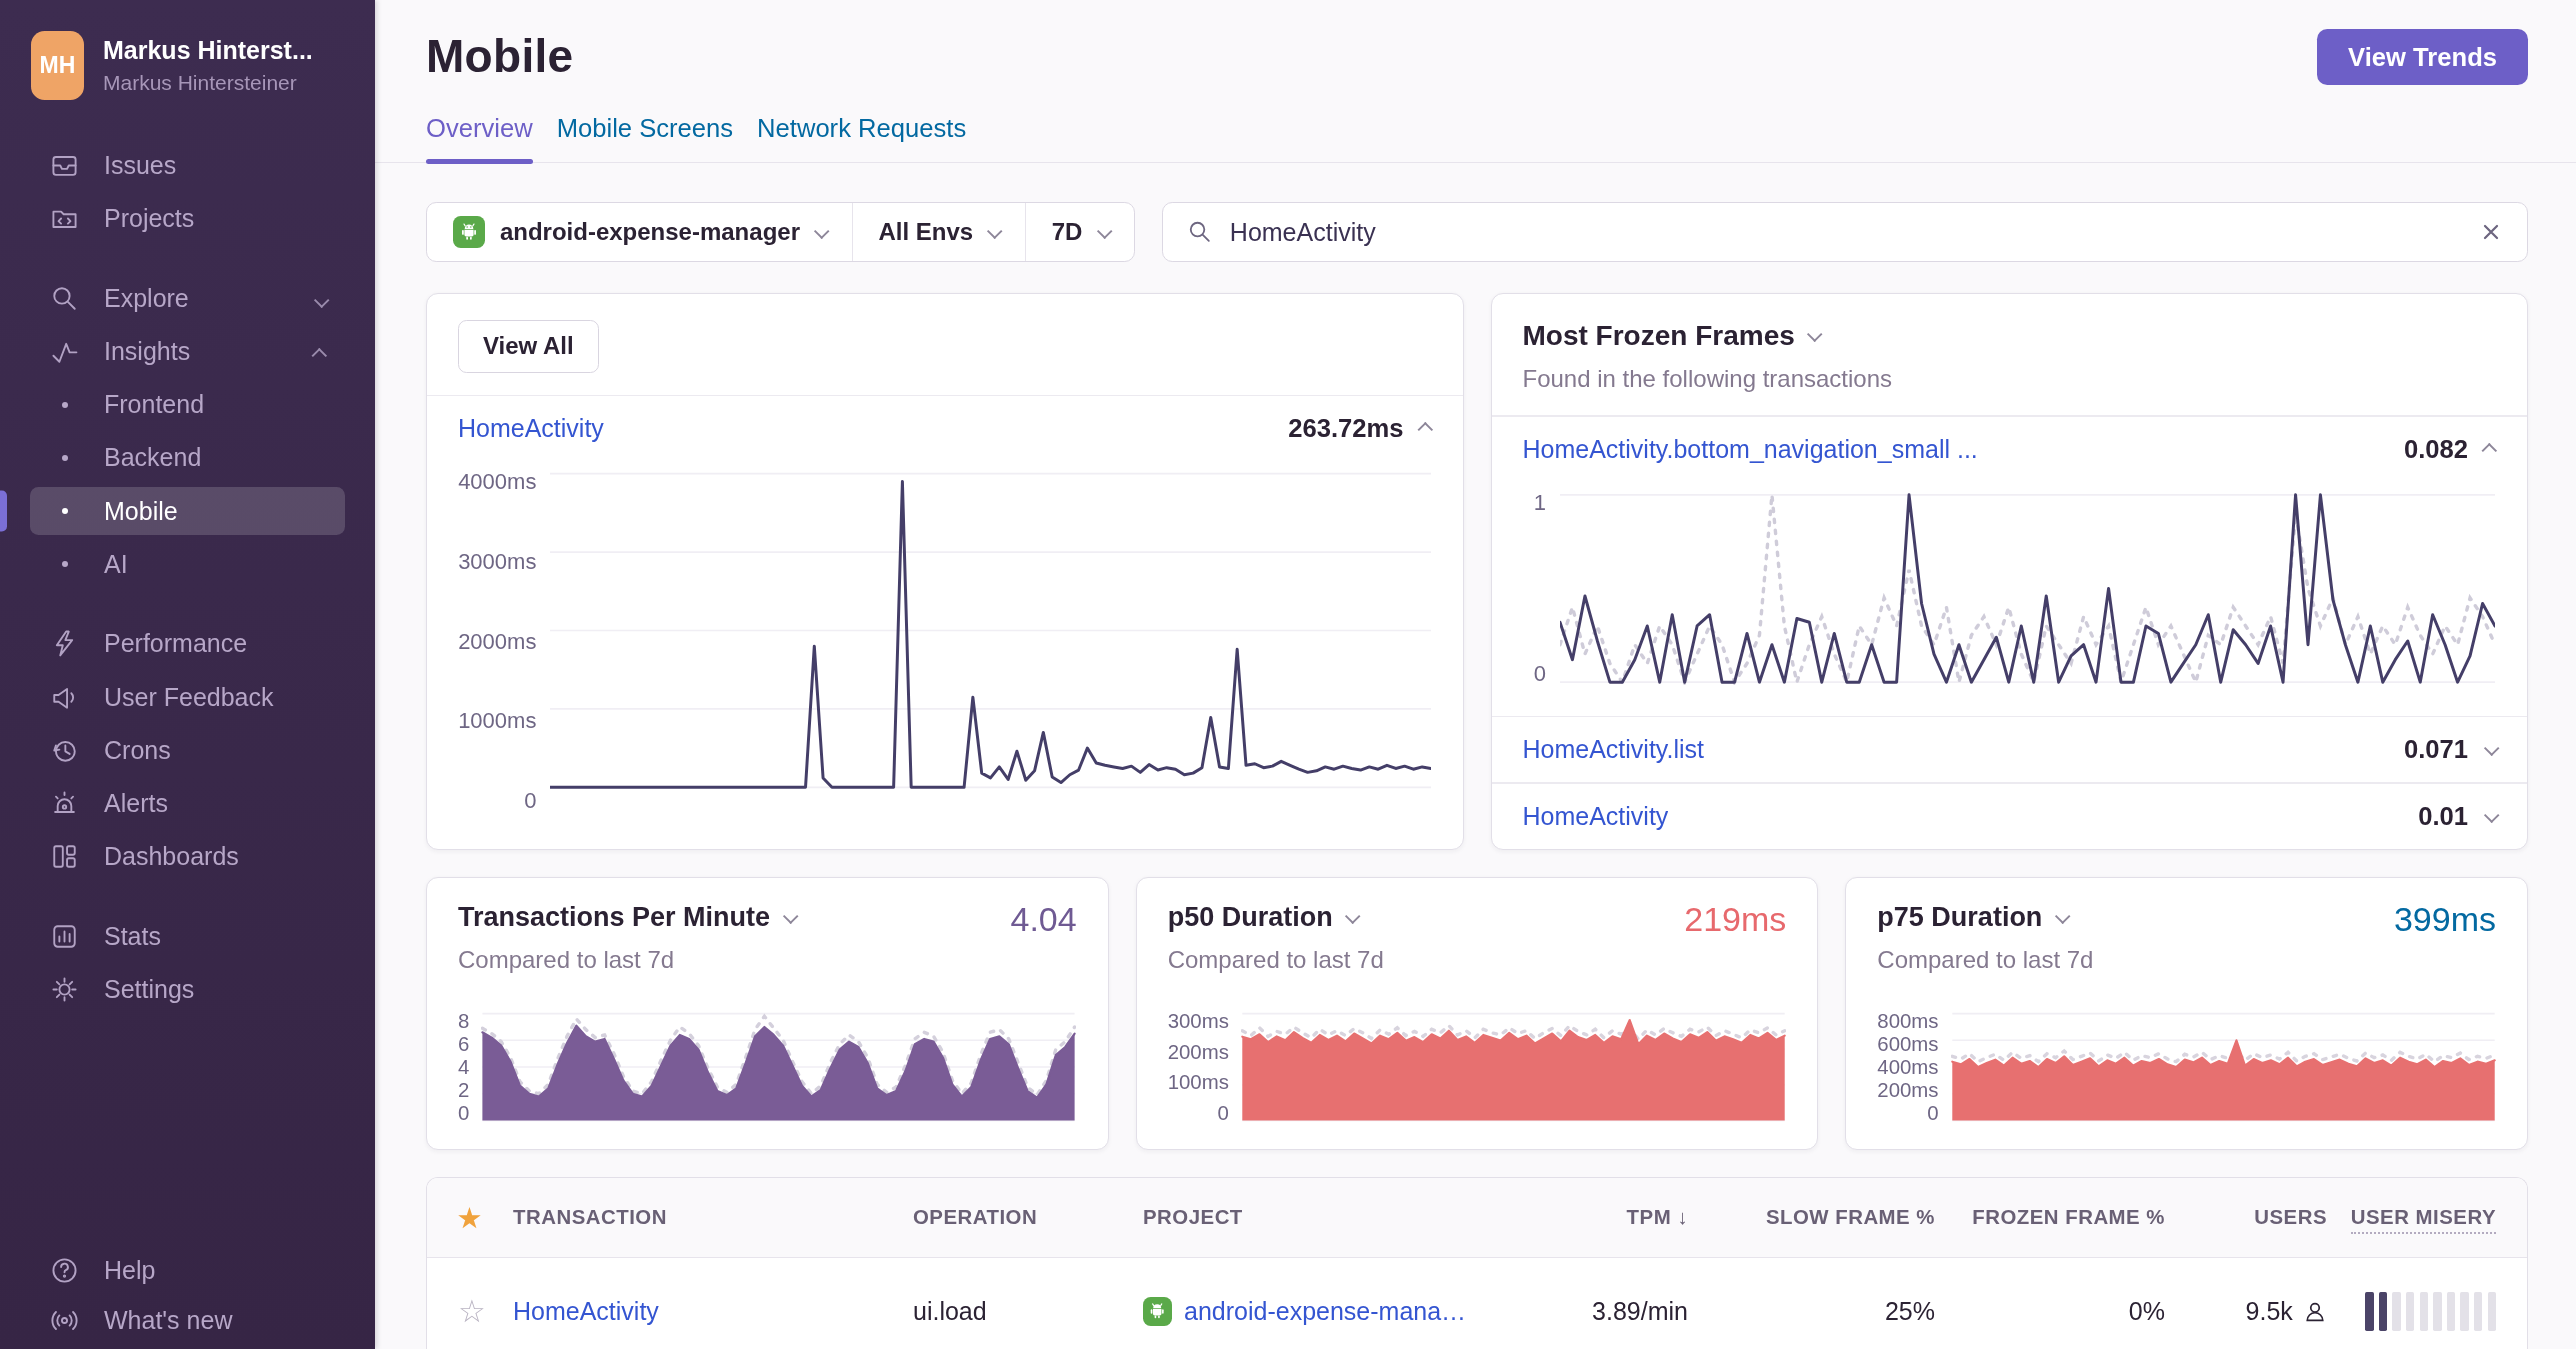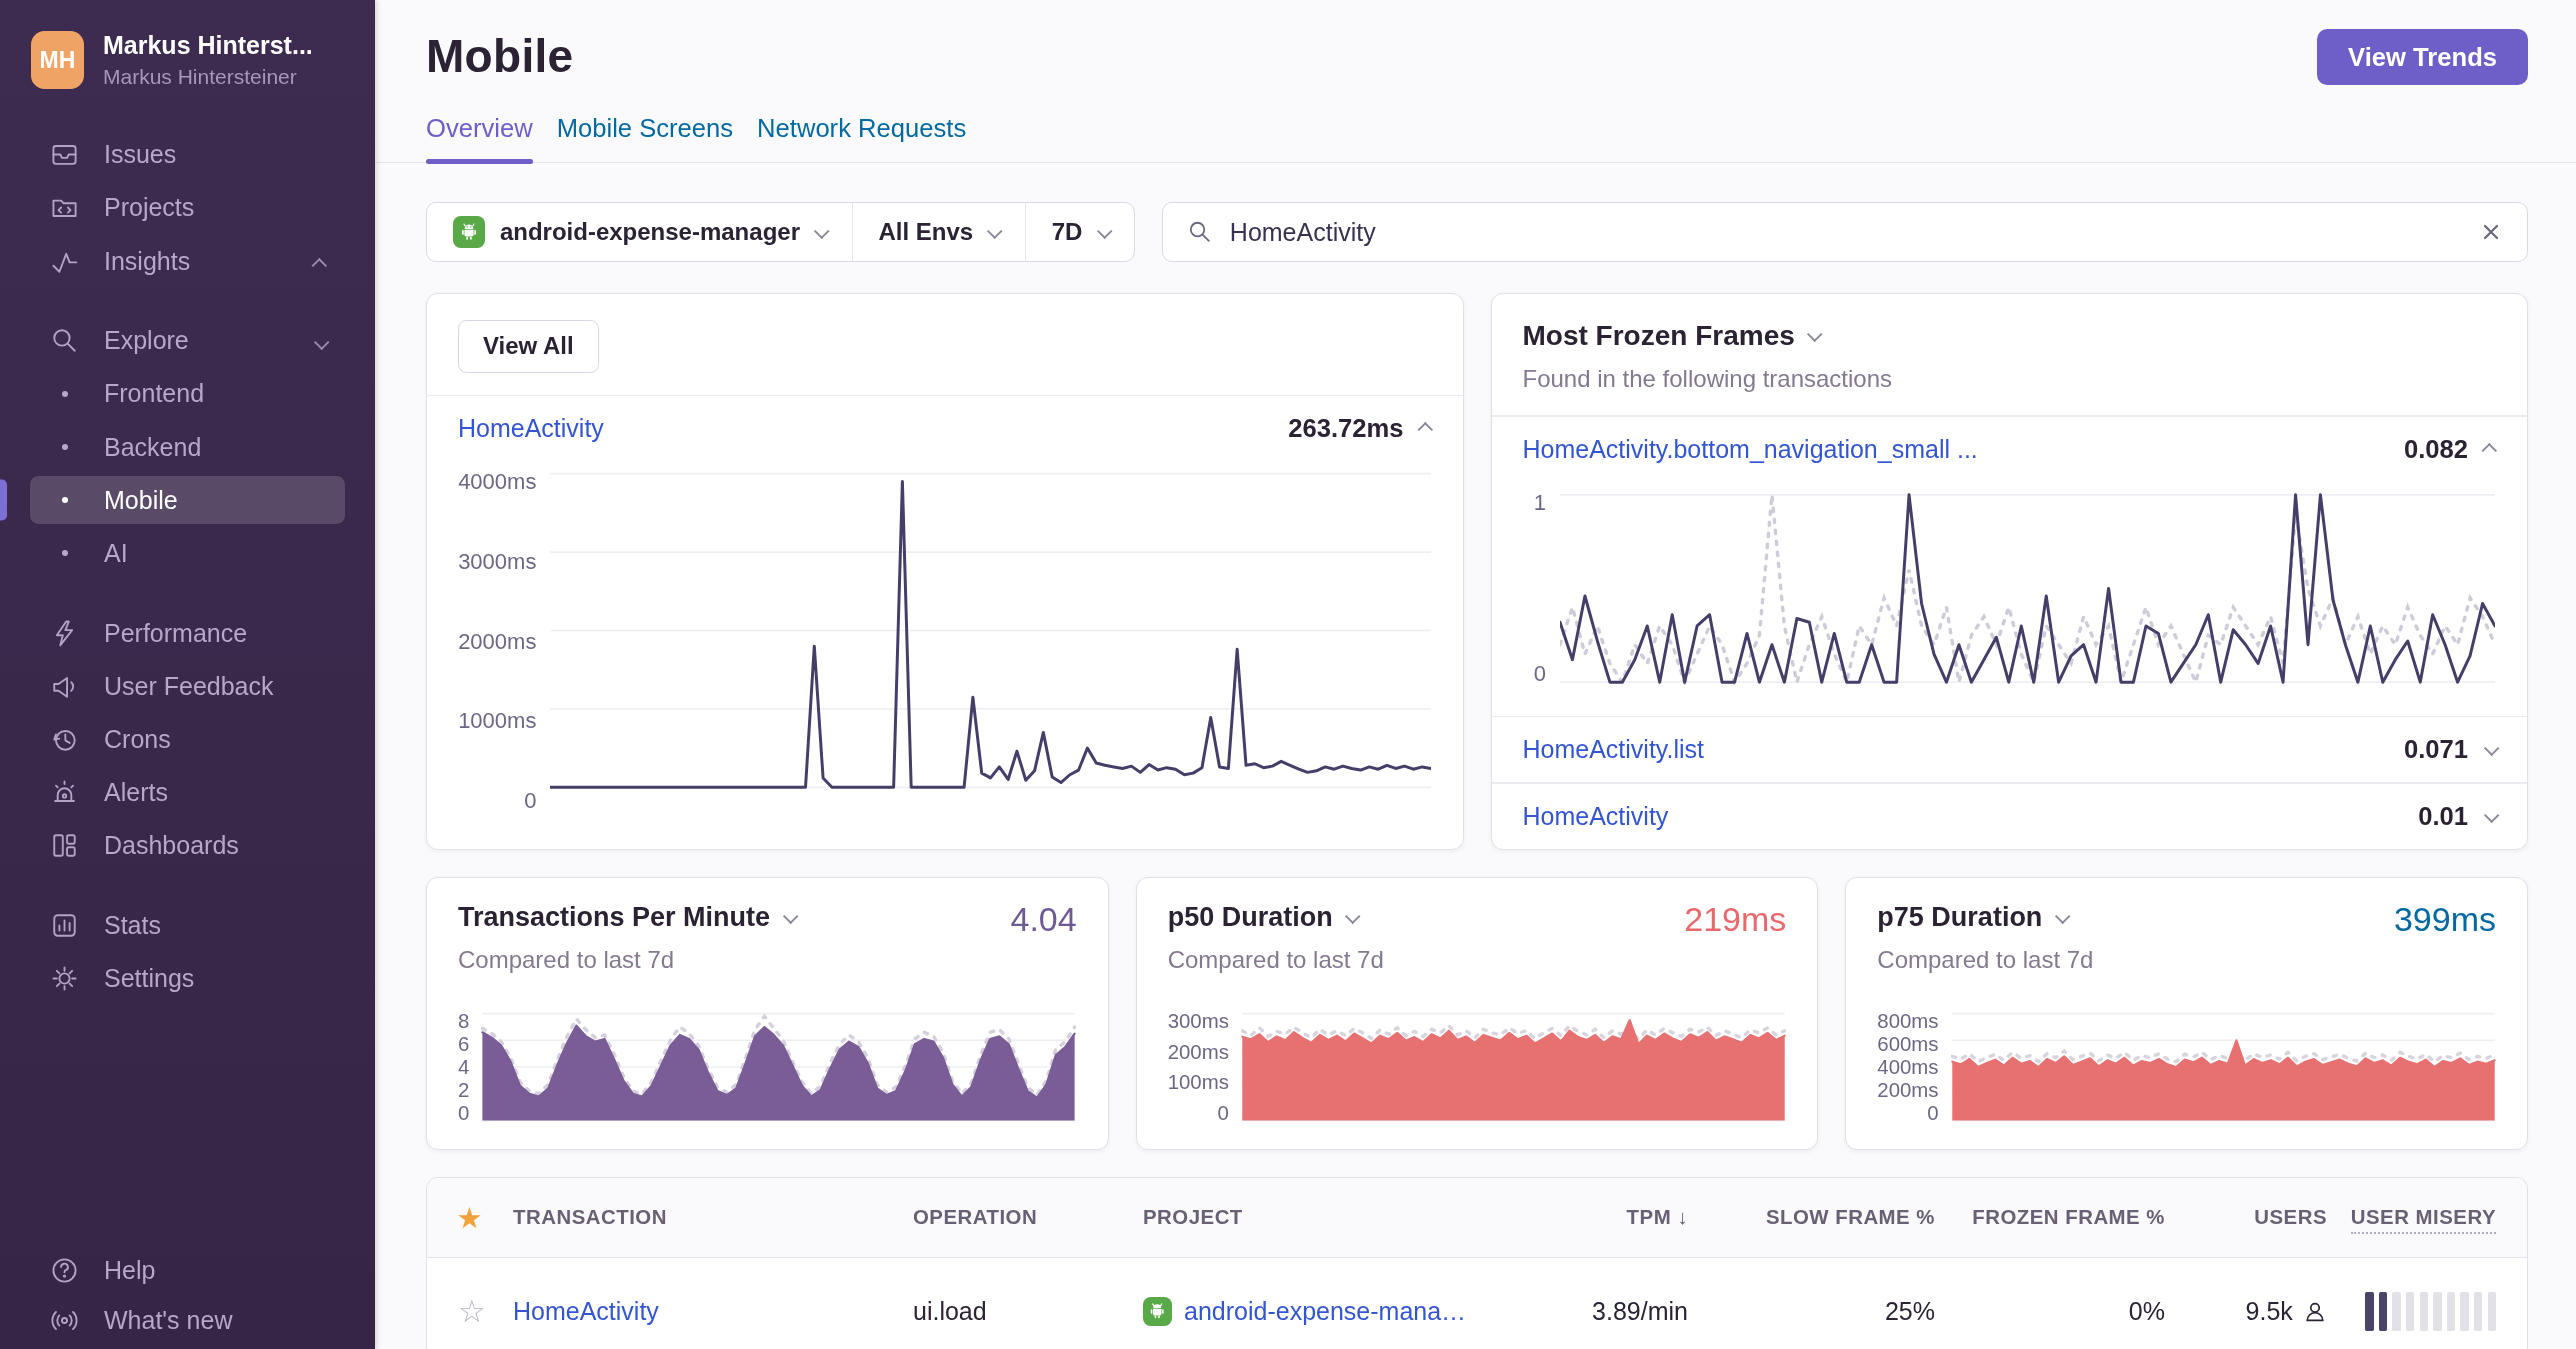--- a/index.html
+++ b/index.html
@@ -5,21 +5,21 @@
   * { margin:0; padding:0; box-sizing:border-box; }
   html,body { width:2576px; height:1349px; overflow:hidden; }
   body { font-family:"Liberation Sans", sans-serif; background:#faf9fb; color:#2b2233; }
 
   
   .sidebar { position:fixed; left:0; top:0; width:375px; height:1349px;
     background:linear-gradient(180deg,#3d2c50 0%,#362545 100%);
     display:flex; flex-direction:column; padding-top:31px;
     box-shadow:1.7px 0 5.1px rgba(20,10,30,.15); z-index:5; }
   .user-chip { display:flex; align-items:center; gap:19px; padding:0 31px; margin-bottom:39px; cursor:pointer; }
-  .avatar { width:53px; height:58px; border-radius:13.6px; background:#efa466; color:#fff;
+  .avatar { width:53px; height:69px; border-radius:13.6px; background:#efa466; color:#fff;
     font-size:23px; font-weight:bold; display:flex; align-items:center; justify-content:center; flex:none; }
   .user-meta { min-width:0; }
   .user-name { color:#fff; font-weight:bold; font-size:25px; white-space:nowrap; }
   .user-org  { color:#a796b8; font-size:21px; margin-top:5.1px; white-space:nowrap; }
 
   .nav { display:flex; flex-direction:column; flex:1; }
   .nav-item { position:relative; display:flex; align-items:center; height:48px; margin:2.6px 30px;
     padding:0 19px; border-radius:8.5px; color:#b7a7c8; font-size:25px; cursor:pointer; white-space:nowrap; }
   .nav-item .nicon { width:31px; height:31px; margin-right:24px; flex:none; display:flex; align-items:center; justify-content:center; }
   .nav-item svg { stroke:#b2a2c4; fill:none; stroke-width:2.2; stroke-linecap:round; stroke-linejoin:round; }
@@ -129,38 +129,38 @@
     <div class="nav-item">
       <span class="nicon">
         <svg width="29" height="29" viewBox="0 0 34 34">
             <path d="M4 9h9l3 3h14v15H4z"></path>
             <path d="M13 17l-3 3 3 3M21 17l3 3-3 3"></path>
           </svg>
       </span>
       <span>Projects</span>
     </div>
 
+    <div class="nav-item gap">
+      <span class="nicon">
+        <svg width="29" height="29" viewBox="0 0 34 34">
+            <circle cx="14" cy="14" r="9"></circle>
+            <path d="M21 21l8 8"></path>
+          </svg>
+      </span>
+      <span>Explore</span>
+      <span class="chev-wrap"><span class="chev down"></span></span>
+    </div>
     <div class="nav-item">
       <span class="nicon">
         <svg width="29" height="29" viewBox="0 0 34 34">
             <path d="M4 22l7 7 8-21 4 10h8"></path>
           </svg>
       </span>
       <span>Insights</span>
       <span class="chev-wrap"><span class="chev up"></span></span>
-    </div>
-    <div class="nav-item gap">
-      <span class="nicon">
-        <svg width="29" height="29" viewBox="0 0 34 34">
-            <circle cx="14" cy="14" r="9"></circle>
-            <path d="M21 21l8 8"></path>
-          </svg>
-      </span>
-      <span>Explore</span>
-      <span class="chev-wrap"><span class="chev down"></span></span>
     </div>
     <div class="nav-item">
       <span class="nicon">
           <span class="bullet"></span>
         </span>
       <span>Frontend</span>
     </div>
     <div class="nav-item">
       <span class="nicon">
           <span class="bullet"></span>

